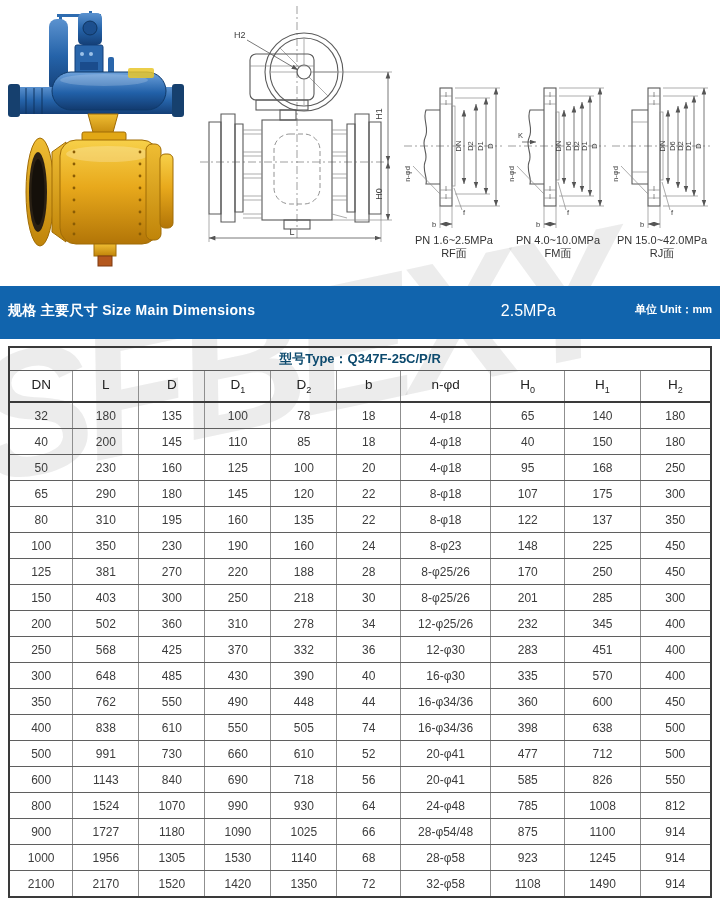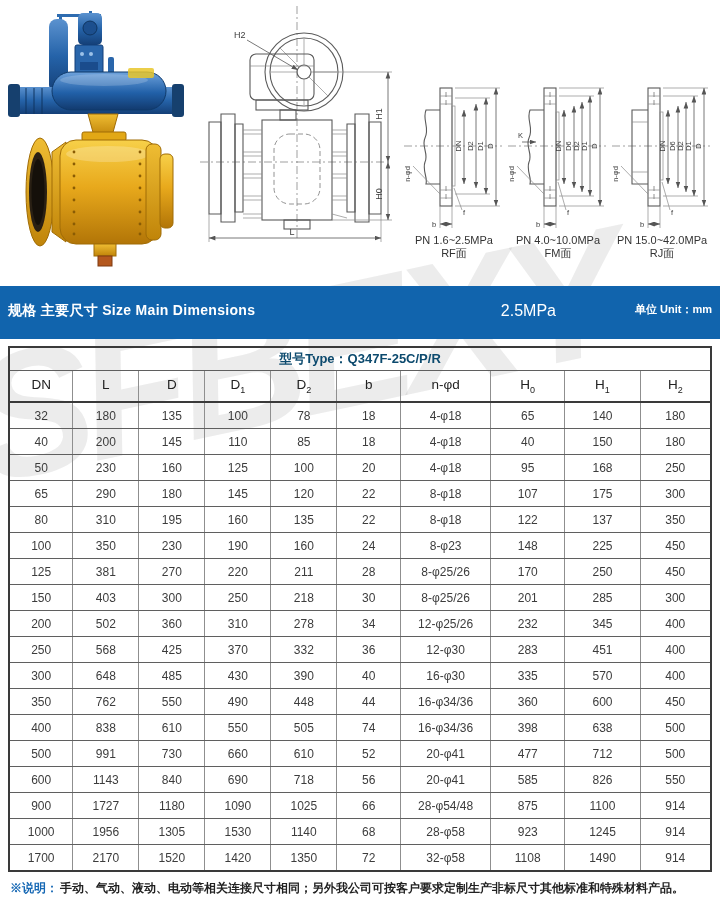--- a/index.html
+++ b/index.html
@@ -476,21 +476,21 @@
           <td>8-φ23</td>
           <td>148</td>
           <td>225</td>
           <td>450</td>
         </tr>
         <tr>
           <td>125</td>
           <td>381</td>
           <td>270</td>
           <td>220</td>
-          <td>211</td>
+          <td>188</td>
           <td>28</td>
           <td>8-φ25/26</td>
           <td>170</td>
           <td>250</td>
           <td>450</td>
         </tr>
         <tr>
           <td>150</td>
           <td>403</td>
           <td>300</td>
@@ -580,20 +580,32 @@
           <td>840</td>
           <td>690</td>
           <td>718</td>
           <td>56</td>
           <td>20-φ41</td>
           <td>585</td>
           <td>826</td>
           <td>550</td>
         </tr>
         <tr>
+          <td>800</td>
+          <td>1524</td>
+          <td>1070</td>
+          <td>990</td>
+          <td>930</td>
+          <td>64</td>
+          <td>24-φ48</td>
+          <td>785</td>
+          <td>1008</td>
+          <td>812</td>
+        </tr>
+        <tr>
           <td>900</td>
           <td>1727</td>
           <td>1180</td>
           <td>1090</td>
           <td>1025</td>
           <td>66</td>
           <td>28-φ54/48</td>
           <td>875</td>
           <td>1100</td>
           <td>914</td>
@@ -604,21 +616,21 @@
           <td>1305</td>
           <td>1530</td>
           <td>1140</td>
           <td>68</td>
           <td>28-φ58</td>
           <td>923</td>
           <td>1245</td>
           <td>914</td>
         </tr>
         <tr>
-          <td>1700</td>
+          <td>2100</td>
           <td>2170</td>
           <td>1520</td>
           <td>1420</td>
           <td>1350</td>
           <td>72</td>
           <td>32-φ58</td>
           <td>1108</td>
           <td>1490</td>
           <td>914</td>
         </tr>

